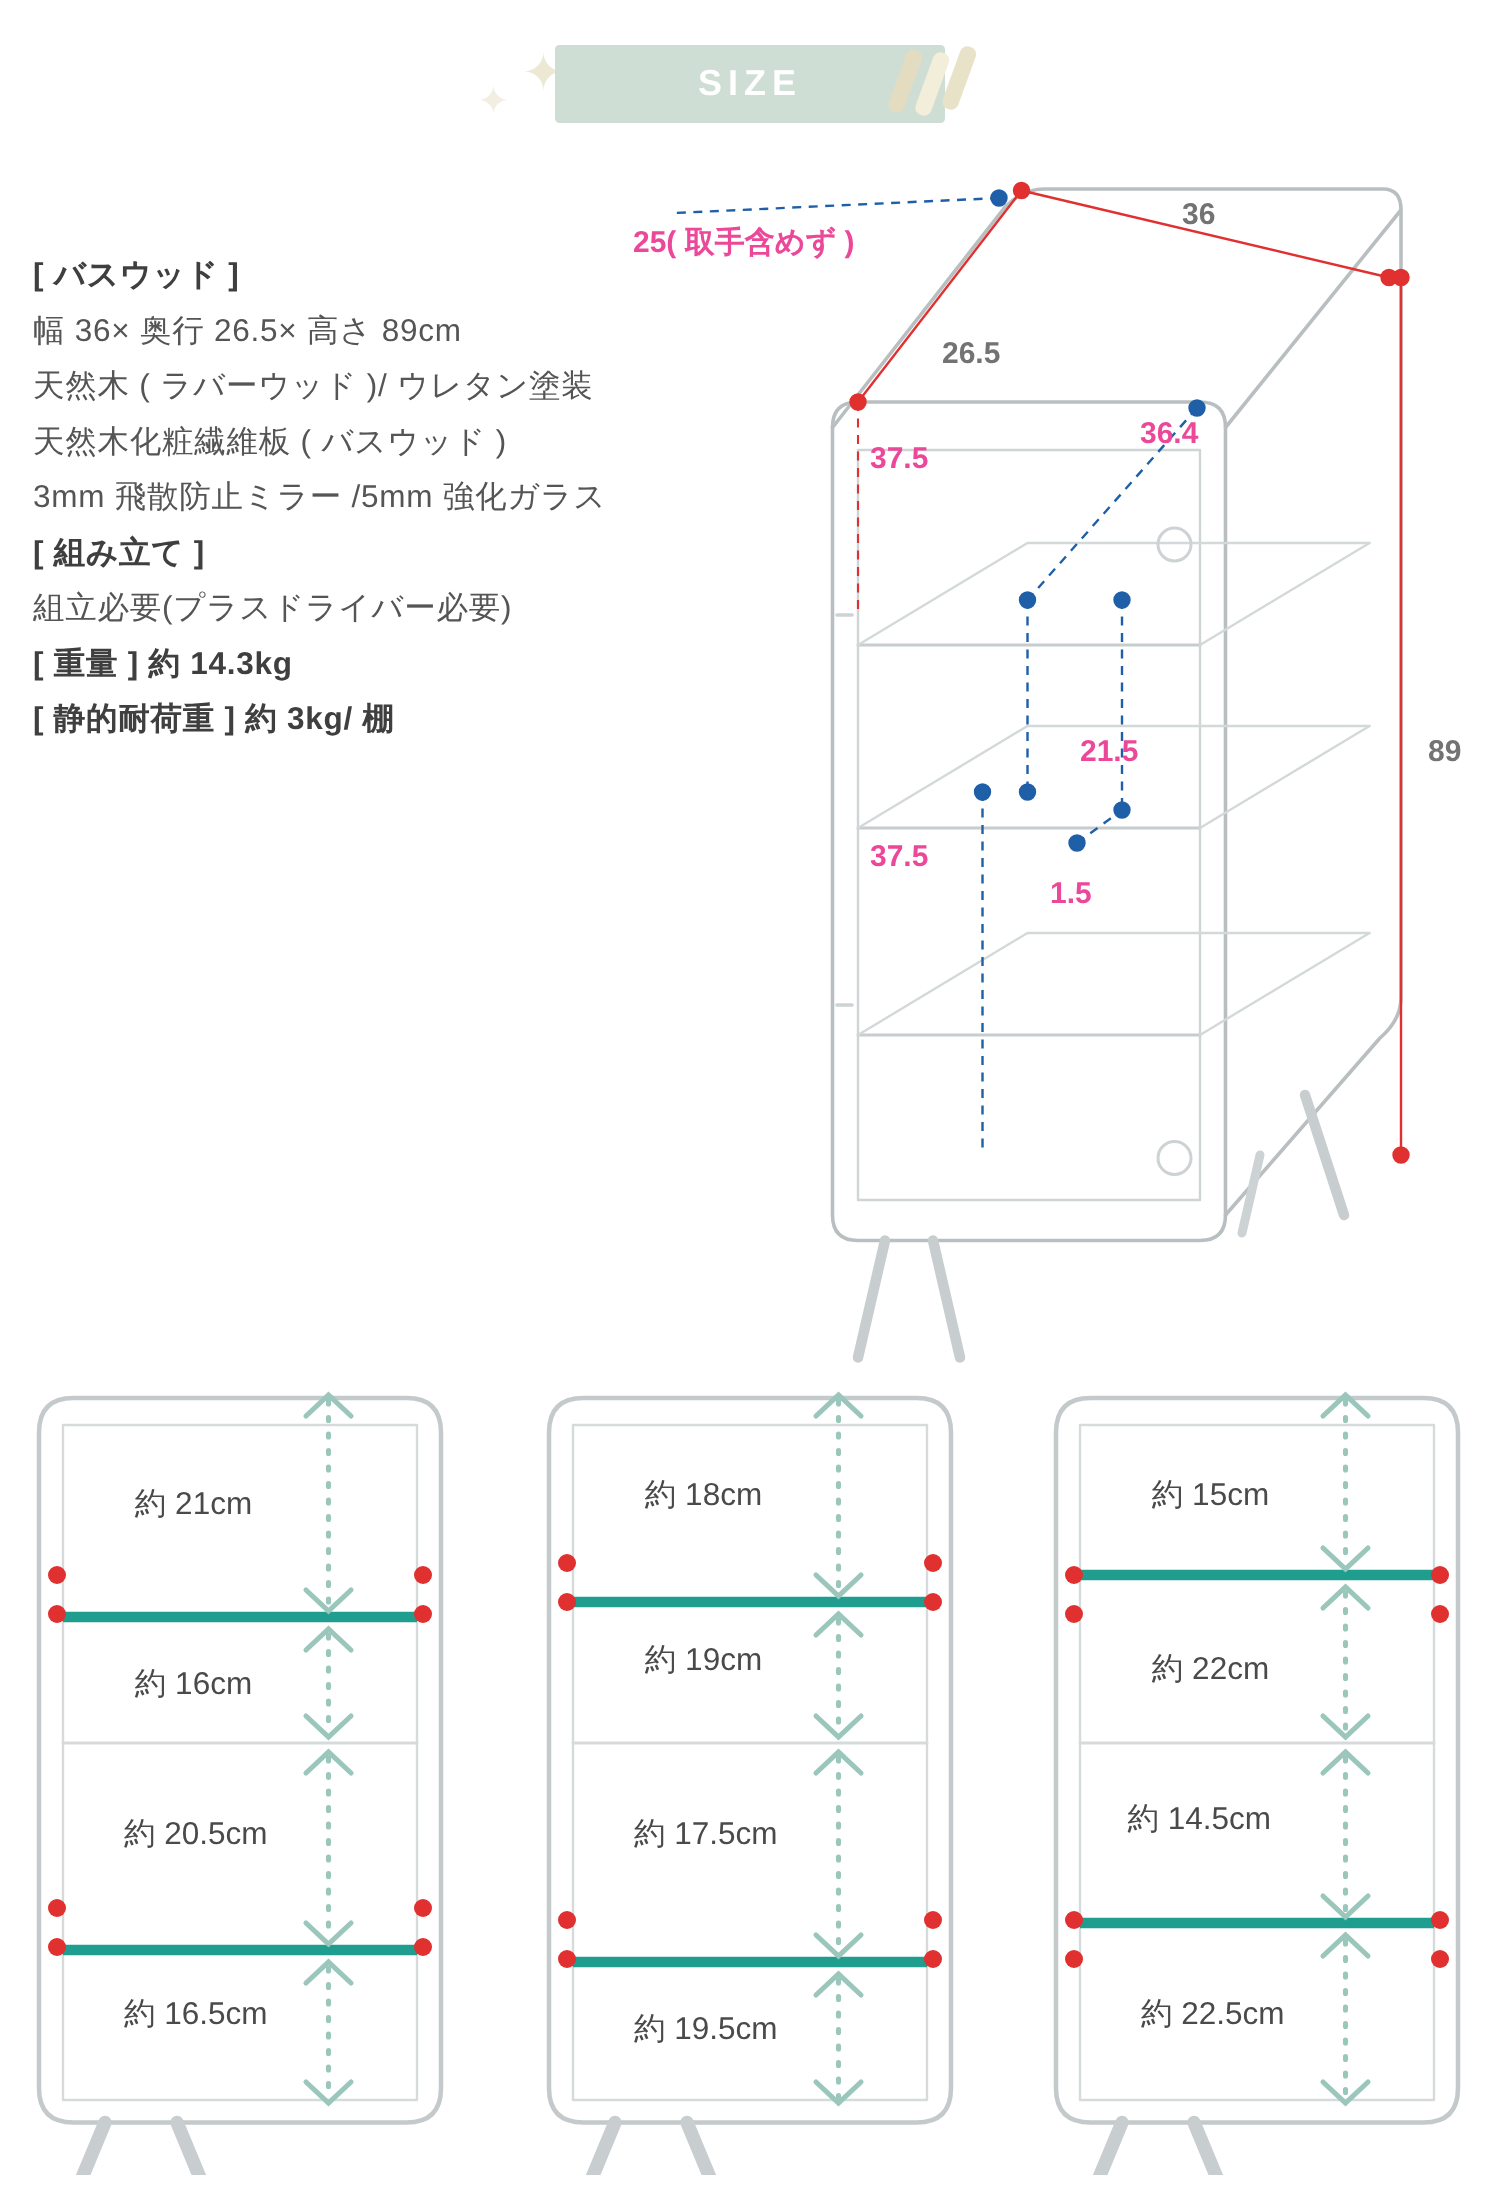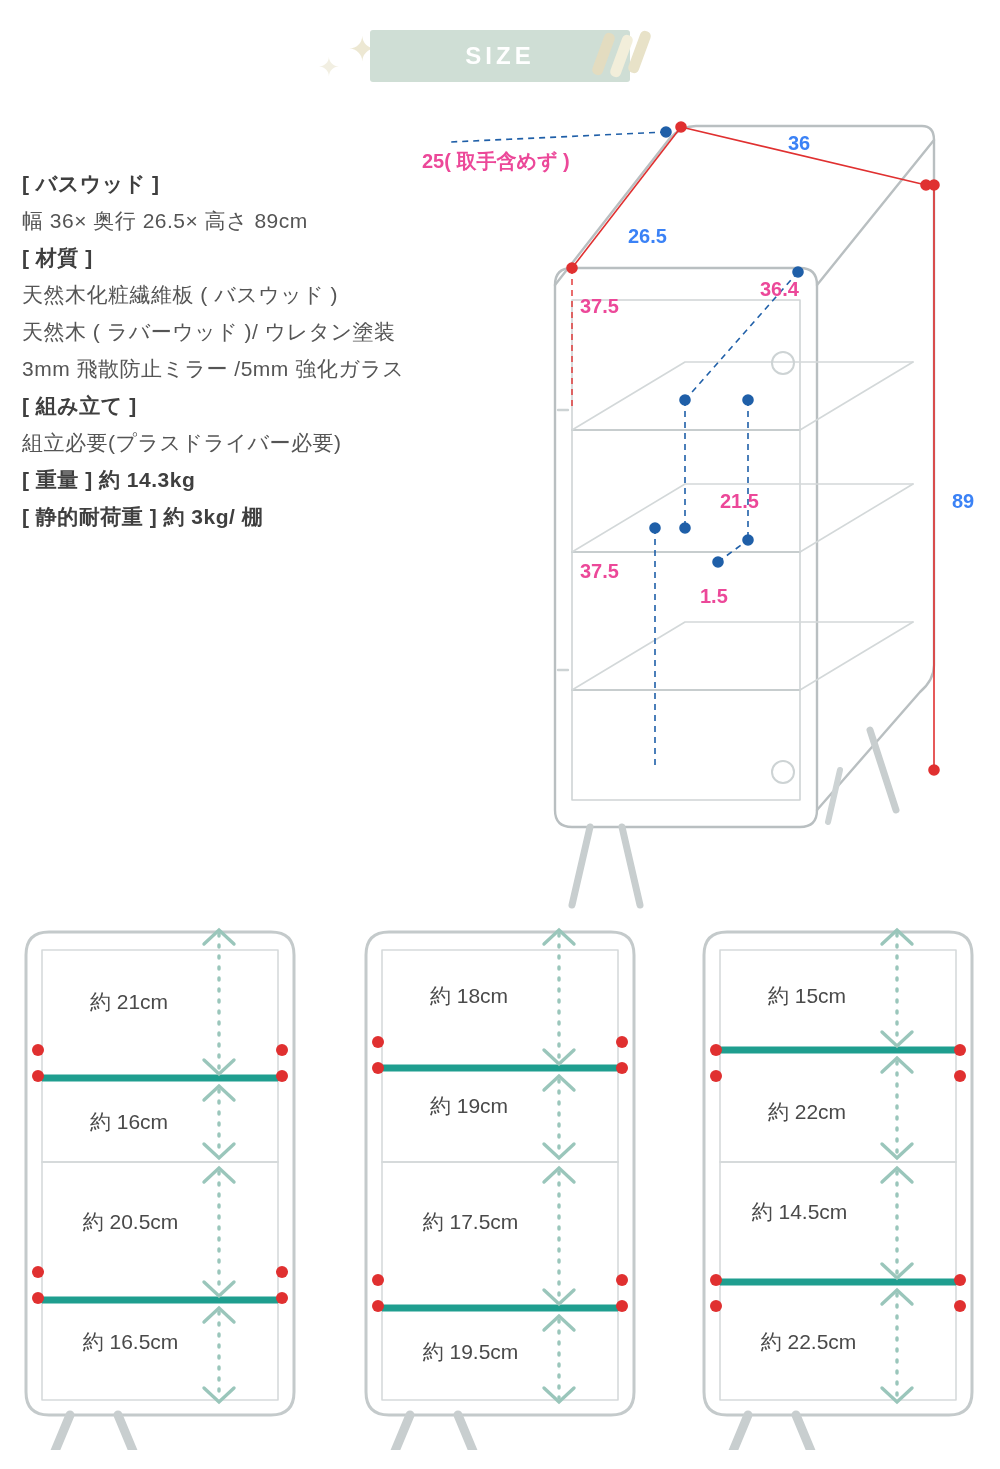--- a/index.html
+++ b/index.html
@@ -90,21 +90,21 @@
     height: 800px;
   }
   .diagram svg { display: block; }
 
   .dim {
     position: absolute;
     font-size: 20px;
     font-weight: bold;
     white-space: nowrap;
   }
-  .dim.red  { color: #3b82f6; }
+  .dim.red  { color: #737373; }
   .dim.blue { color: #ec4899; }
 
   
   .panels {
     position: absolute;
     left: 0;
     top: 910px;
     width: 1000px;
     height: 540px;
   }
@@ -135,23 +135,22 @@
   <div class="banner-bg"></div>
   <div class="banner-title">SIZE</div>
   <div class="pencil p1"></div>
   <div class="pencil p2"></div>
   <div class="pencil p3"></div>
 </div>
 
 <div class="spec">
   <div class="line head">[ バスウッド ]</div>
   <div class="line">幅 36× 奥行 26.5× 高さ 89cm</div>
-  <div class="line head">[ 材質 ]</div>
+  <div class="line">天然木 ( ラバーウッド )/ ウレタン塗装</div>
   <div class="line">天然木化粧繊維板 ( バスウッド )</div>
-  <div class="line">天然木 ( ラバーウッド )/ ウレタン塗装</div>
   <div class="line">3mm 飛散防止ミラー /5mm 強化ガラス</div>
   <div class="line head">[ 組み立て ]</div>
   <div class="line">組立必要(プラスドライバー必要)</div>
   <div class="line head">[ 重量 ] 約 14.3kg</div>
   <div class="line head">[ 静的耐荷重 ] 約 3kg/ 棚</div>
 </div>
 
 <div class="diagram">
   <svg width="600" height="800" viewBox="0 0 600 800">
     <g fill="none" stroke="#b9bfc1" stroke-width="2.4" stroke-linejoin="round" stroke-linecap="round">

